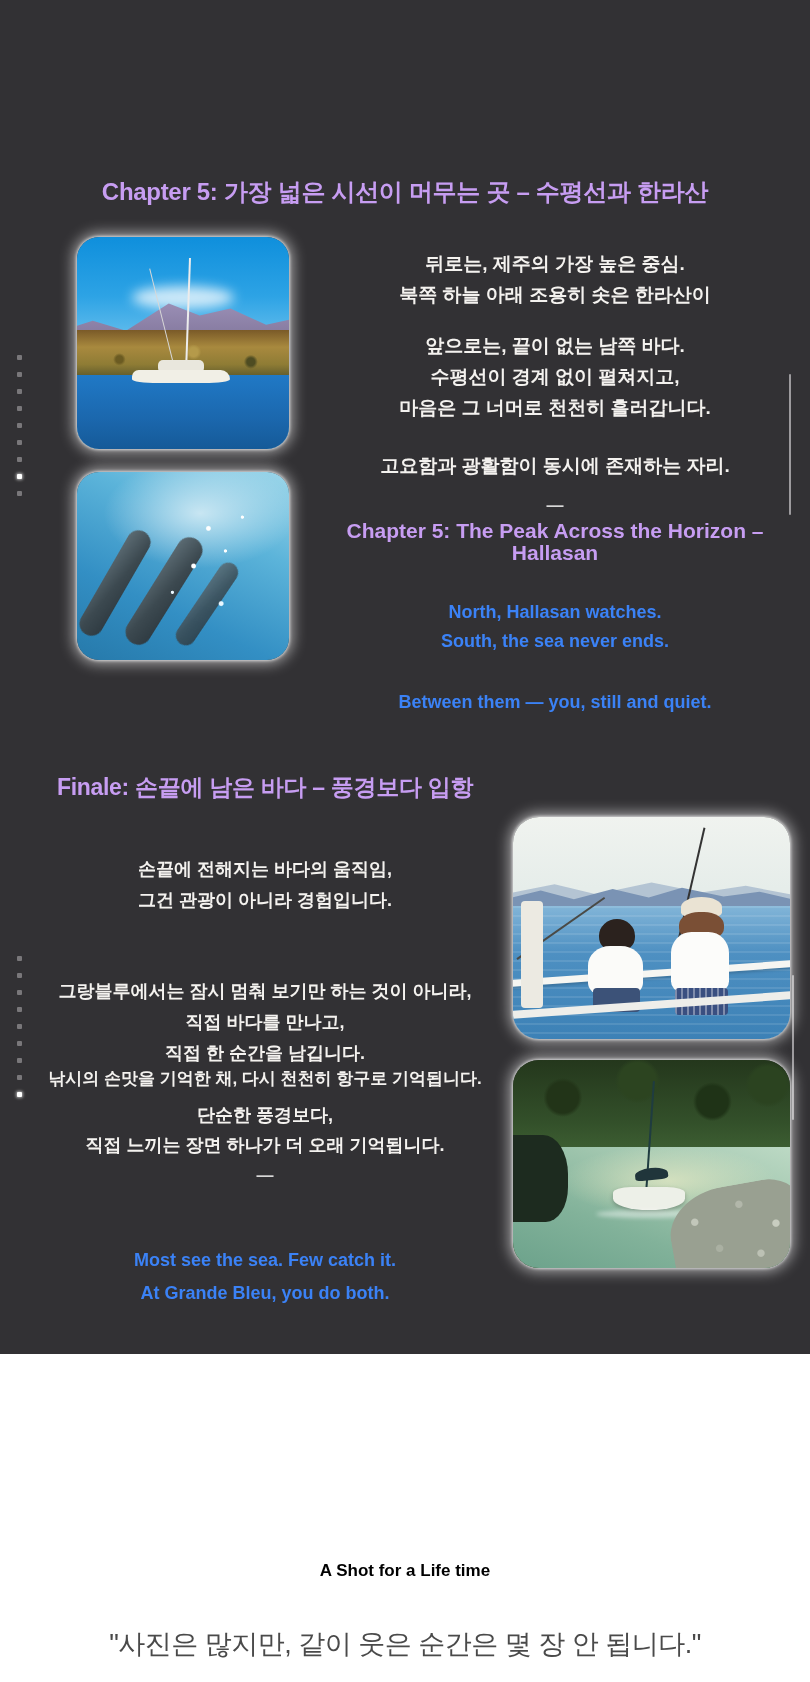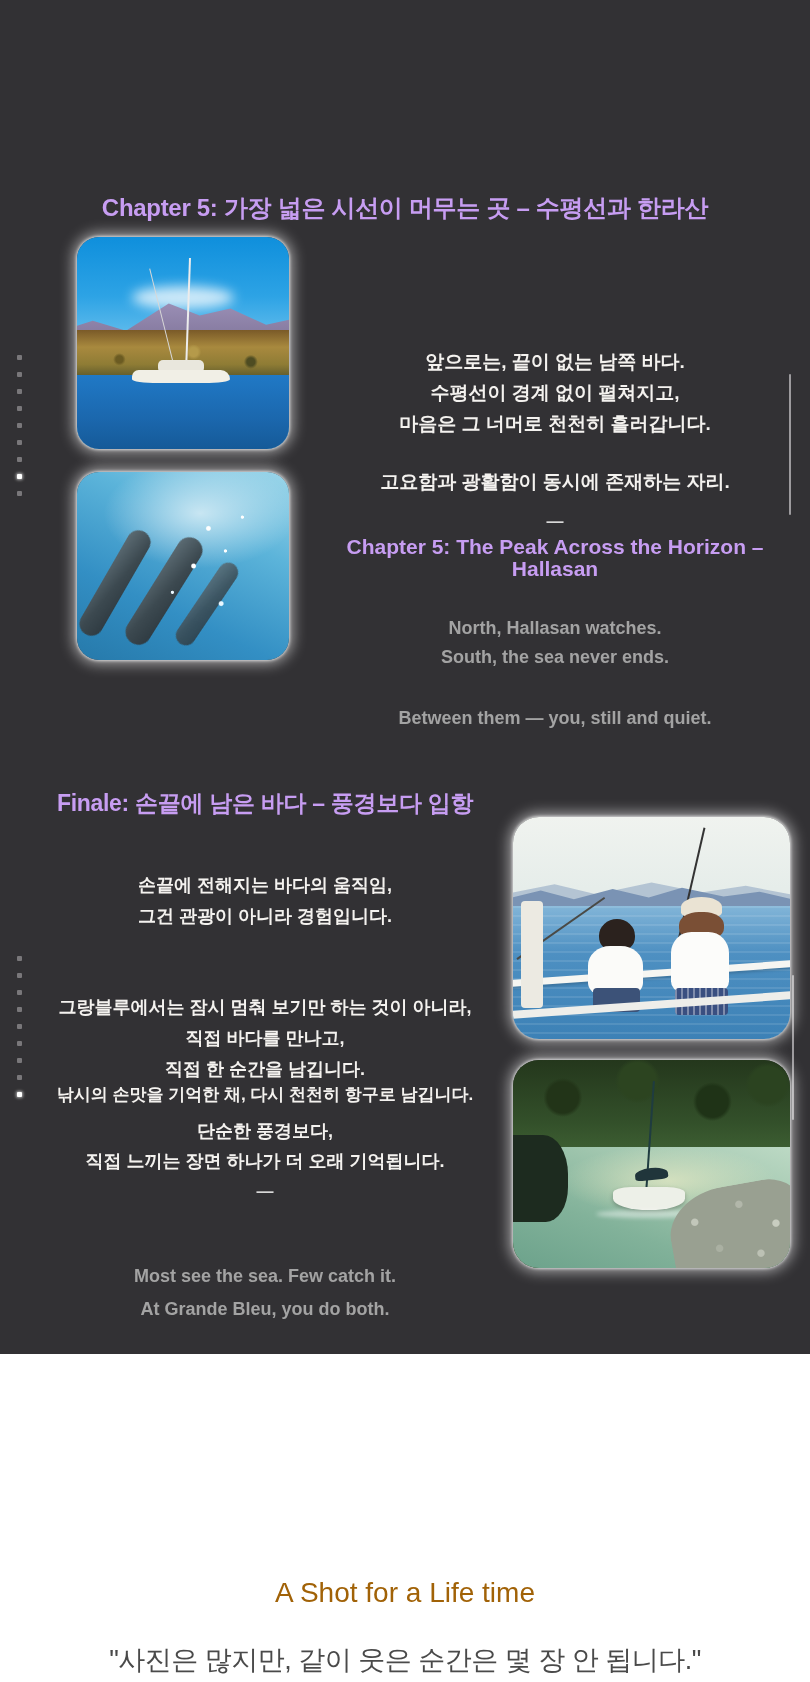--- a/index.html
+++ b/index.html
@@ -1,23 +1,23 @@
 <!DOCTYPE html>
 <html><head>
 <meta charset="utf-8">
 <style>
   html,body{margin:0;padding:0;background:#1c1c1e;}
   .page{position:relative;width:810px;height:1682px;background:#323134;overflow:hidden;
         font-family:"Liberation Sans","DejaVu Sans",sans-serif;}
-  .abs{position:absolute;margin-top:16px;}
+  .abs{position:absolute;}
   .center{text-align:center;}
   .ml{white-space:pre-line;}
   .accent{color:#c79df2;}
   .kr-body{color:#f4f2ef;font-weight:600;}
-  .en-body{color:#a3a3a3;font-weight:600;}
+  .en-body{color:#3b82f6;font-weight:600;}
   .divider{color:#d8d8d8;font-size:17px;font-weight:600;}
 
   
   .h-main{font-size:24px;font-weight:700;white-space:nowrap;letter-spacing:-0.3px;}
   .h-sub{font-size:21px;font-weight:700;line-height:22px;}
 
   
   .photo{position:absolute;border-radius:22px;overflow:hidden;
          box-shadow:0 0 14px 4px rgba(255,255,255,0.55), 0 0 3px 1px rgba(255,255,255,0.65);}
   .photo>div{position:absolute;}
@@ -28,21 +28,21 @@
   .dots .dot.active{background:#ffffff;box-shadow:0 0 3px 1px rgba(255,255,255,.6);}
 
   
   .vline{position:absolute;width:2px;background:#9d9b9e;border-radius:2px;}
 
   
   .footer{position:absolute;left:0;top:1354px;width:810px;height:328px;background:#ffffff;}
   .brand{font-size:42px;line-height:47px;font-weight:700;color:#1e1e1e;letter-spacing:-0.5px;}
   .brand .l1{display:block;transform:translateX(-35px);}
   .brand .l2{display:block;transform:translateX(8px);}
-  .tagline{font-size:28px;font-weight:400;color:#a16207;}
+  .tagline{font-size:17px;font-weight:700;color:#000000;}
   .quote{font-size:27px;font-weight:500;color:#4a4a4a;letter-spacing:-0.5px;white-space:nowrap;}
 
   
   .p1-sky{inset:0;background:linear-gradient(180deg,#0f8fdc 0%,#2da3e5 28%,#6fc3ee 52%,#9ad6f2 60%);}
   .p1-mtn{left:-6%;right:-6%;top:27%;height:24%;
           background:linear-gradient(180deg,#a094bb 0%,#7f7499 100%);
           clip-path:polygon(0 100%,0 70%,12% 52%,26% 72%,44% 18%,57% 42%,70% 28%,85% 60%,100% 45%,100% 100%);}
   .p1-cloud{left:26%;top:23%;width:48%;height:11%;background:#fff;opacity:.75;border-radius:50%;filter:blur(6px);}
   .p1-shore{left:0;right:0;top:44%;height:23%;
             background:linear-gradient(180deg,#7a5a28 0%,#a8893e 35%,#8f7c35 70%,#57552a 100%);}
@@ -150,20 +150,22 @@
   </div>
 
   <div class="photo" style="left:77px;top:472px;width:212px;height:188px;">
     <div class="p2-water"></div>
     <div class="p2-dolphin" style="left:26px;top:52px;width:24px;height:118px;transform:rotate(30deg);"></div>
     <div class="p2-dolphin" style="left:74px;top:58px;width:26px;height:122px;transform:rotate(32deg);"></div>
     <div class="p2-dolphin" style="left:120px;top:84px;width:20px;height:96px;transform:rotate(34deg);opacity:.85;"></div>
     <div class="p2-spark"></div>
   </div>
 
+  <div class="abs center kr-body ml" style="left:320px;width:470px;top:248px;font-size:19px;line-height:31px;">뒤로는, 제주의 가장 높은 중심.
+북쪽 하늘 아래 조용히 솟은 한라산이</div>
   <div class="abs center kr-body ml" style="left:320px;width:470px;top:450px;font-size:19px;line-height:31px;">고요함과 광활함이 동시에 존재하는 자리.</div>
   <div class="abs center kr-body ml" style="left:320px;width:470px;top:330px;font-size:19px;line-height:31px;">앞으로는, 끝이 없는 남쪽 바다.
 수평선이 경계 없이 펼쳐지고,
 마음은 그 너머로 천천히 흘러갑니다.</div>
   <div class="abs center divider" style="left:320px;width:470px;top:496px;">—</div>
   <div class="abs center h-sub accent ml" style="left:320px;width:470px;top:520px;">Chapter 5: The Peak Across the Horizon –
 Hallasan</div>
   <div class="abs center en-body ml" style="left:320px;width:470px;top:598px;font-size:18px;line-height:29px;">North, Hallasan watches.
 South, the sea never ends.</div>
   <div class="abs center en-body ml" style="left:320px;width:470px;top:688px;font-size:18px;line-height:29px;">Between them — you, still and quiet.</div>
@@ -182,21 +184,21 @@
       <div class="dot active"></div>
     </div>
 
   <div class="vline" style="left:792px;top:975px;height:145px;"></div>
 
   <div class="abs center kr-body ml" style="left:10px;width:510px;top:854px;font-size:18px;line-height:31px;">손끝에 전해지는 바다의 움직임,
 그건 관광이 아니라 경험입니다.</div>
   <div class="abs center kr-body ml" style="left:10px;width:510px;top:976px;font-size:18px;line-height:31px;">그랑블루에서는 잠시 멈춰 보기만 하는 것이 아니라,
 직접 바다를 만나고,
 직접 한 순간을 남깁니다.</div>
-  <div class="abs center kr-body ml" style="left:2px;width:526px;top:1064px;font-size:17px;line-height:29px;">낚시의 손맛을 기억한 채, 다시 천천히 항구로 남깁니다.</div>
+  <div class="abs center kr-body ml" style="left:2px;width:526px;top:1064px;font-size:17px;line-height:29px;">낚시의 손맛을 기억한 채, 다시 천천히 항구로 기억됩니다.</div>
   <div class="abs center kr-body ml" style="left:10px;width:510px;top:1100px;font-size:18px;line-height:30px;">단순한 풍경보다,
 직접 느끼는 장면 하나가 더 오래 기억됩니다.</div>
   <div class="abs center divider" style="left:10px;width:510px;top:1166px;">—</div>
   <div class="abs center en-body ml" style="left:10px;width:510px;top:1244px;font-size:18px;line-height:33px;">Most see the sea. Few catch it.
 At Grande Bleu, you do both.</div>
 
   <div class="photo" style="left:513px;top:817px;width:277px;height:222px;border-radius:26px;">
     <div class="p3-sky"></div>
     <div class="p3-mtn2"></div>
     <div class="p3-mtn"></div>

